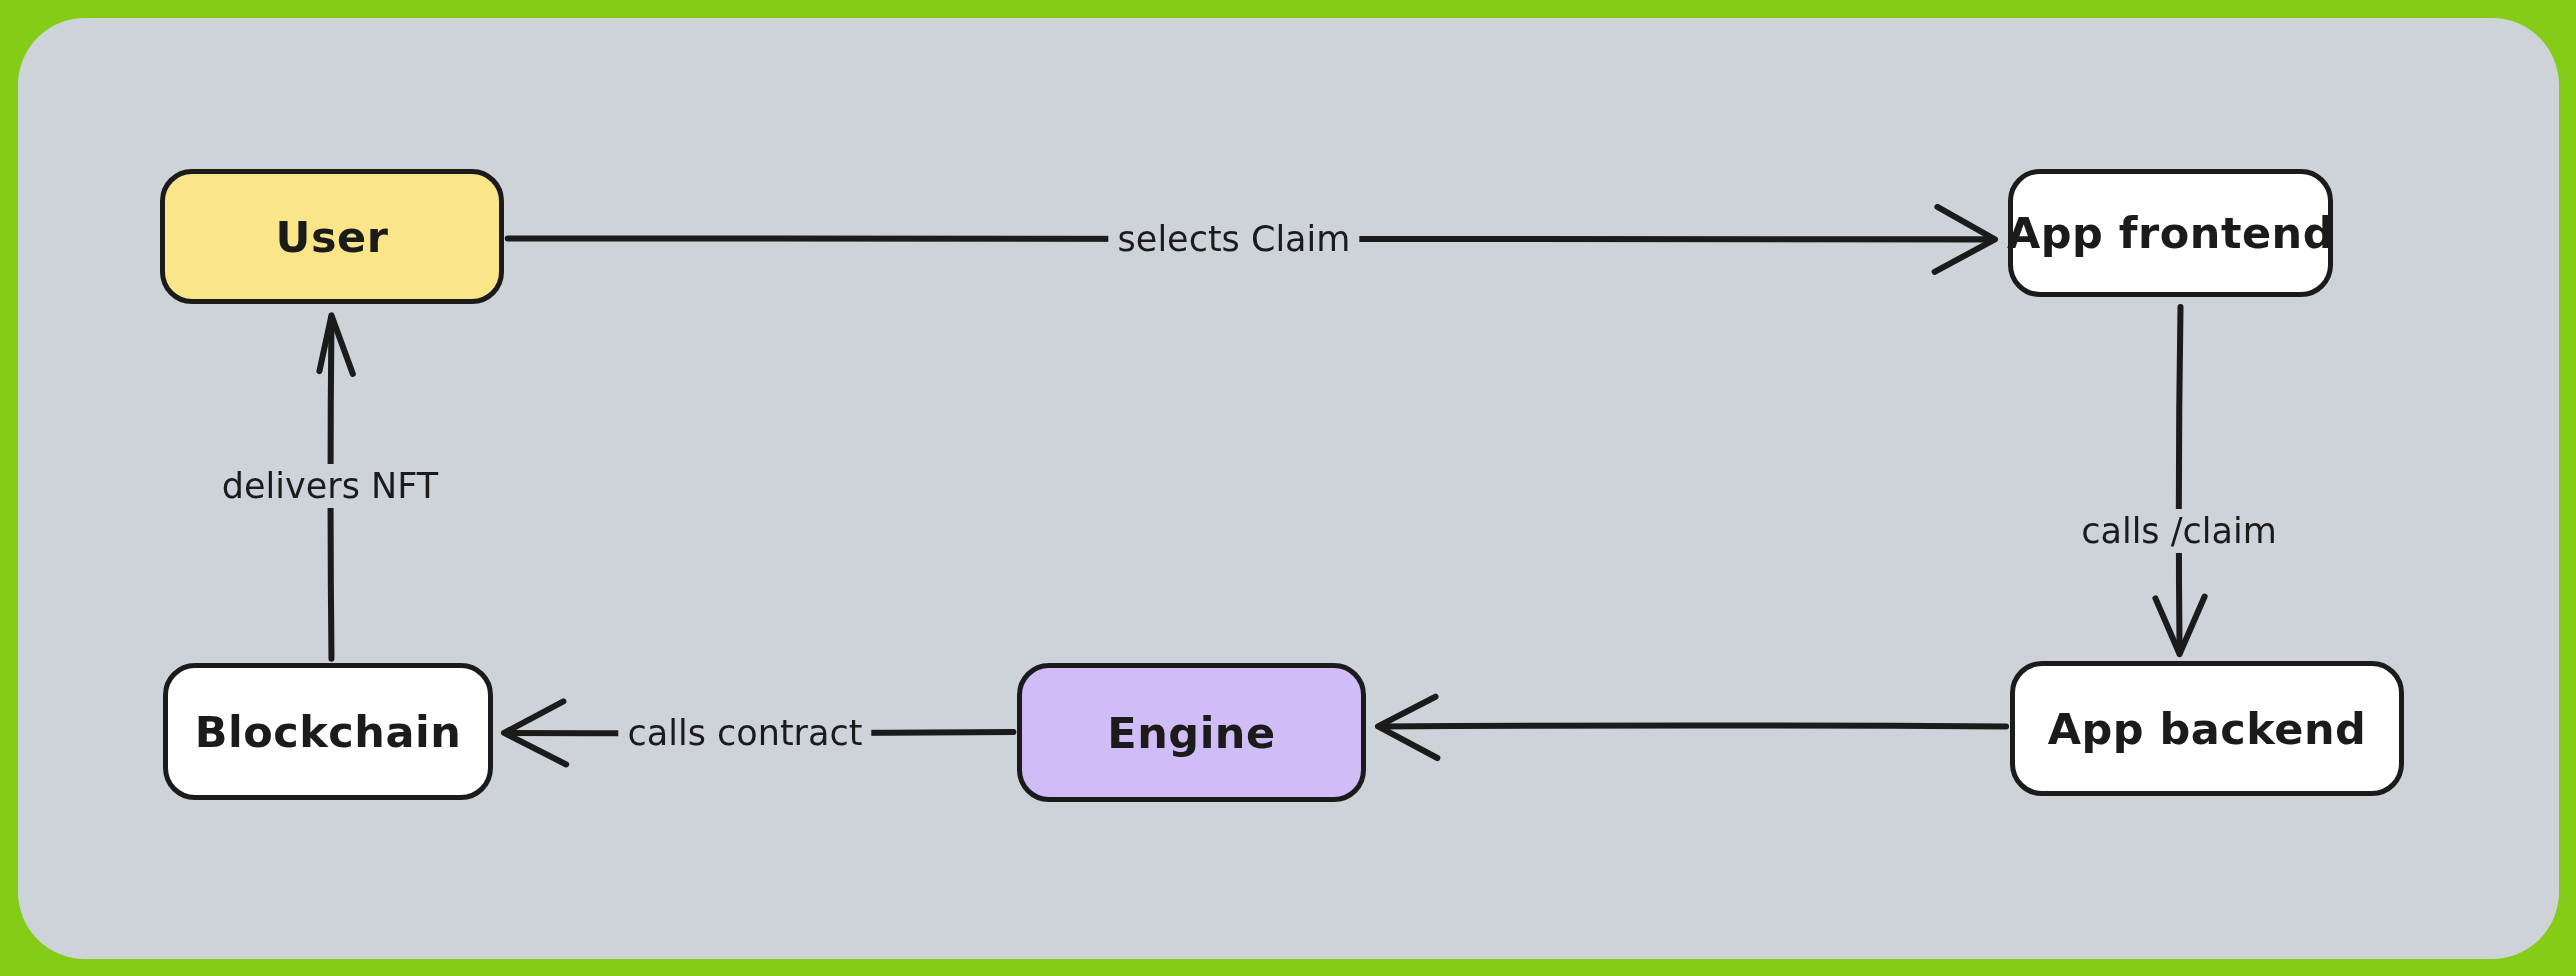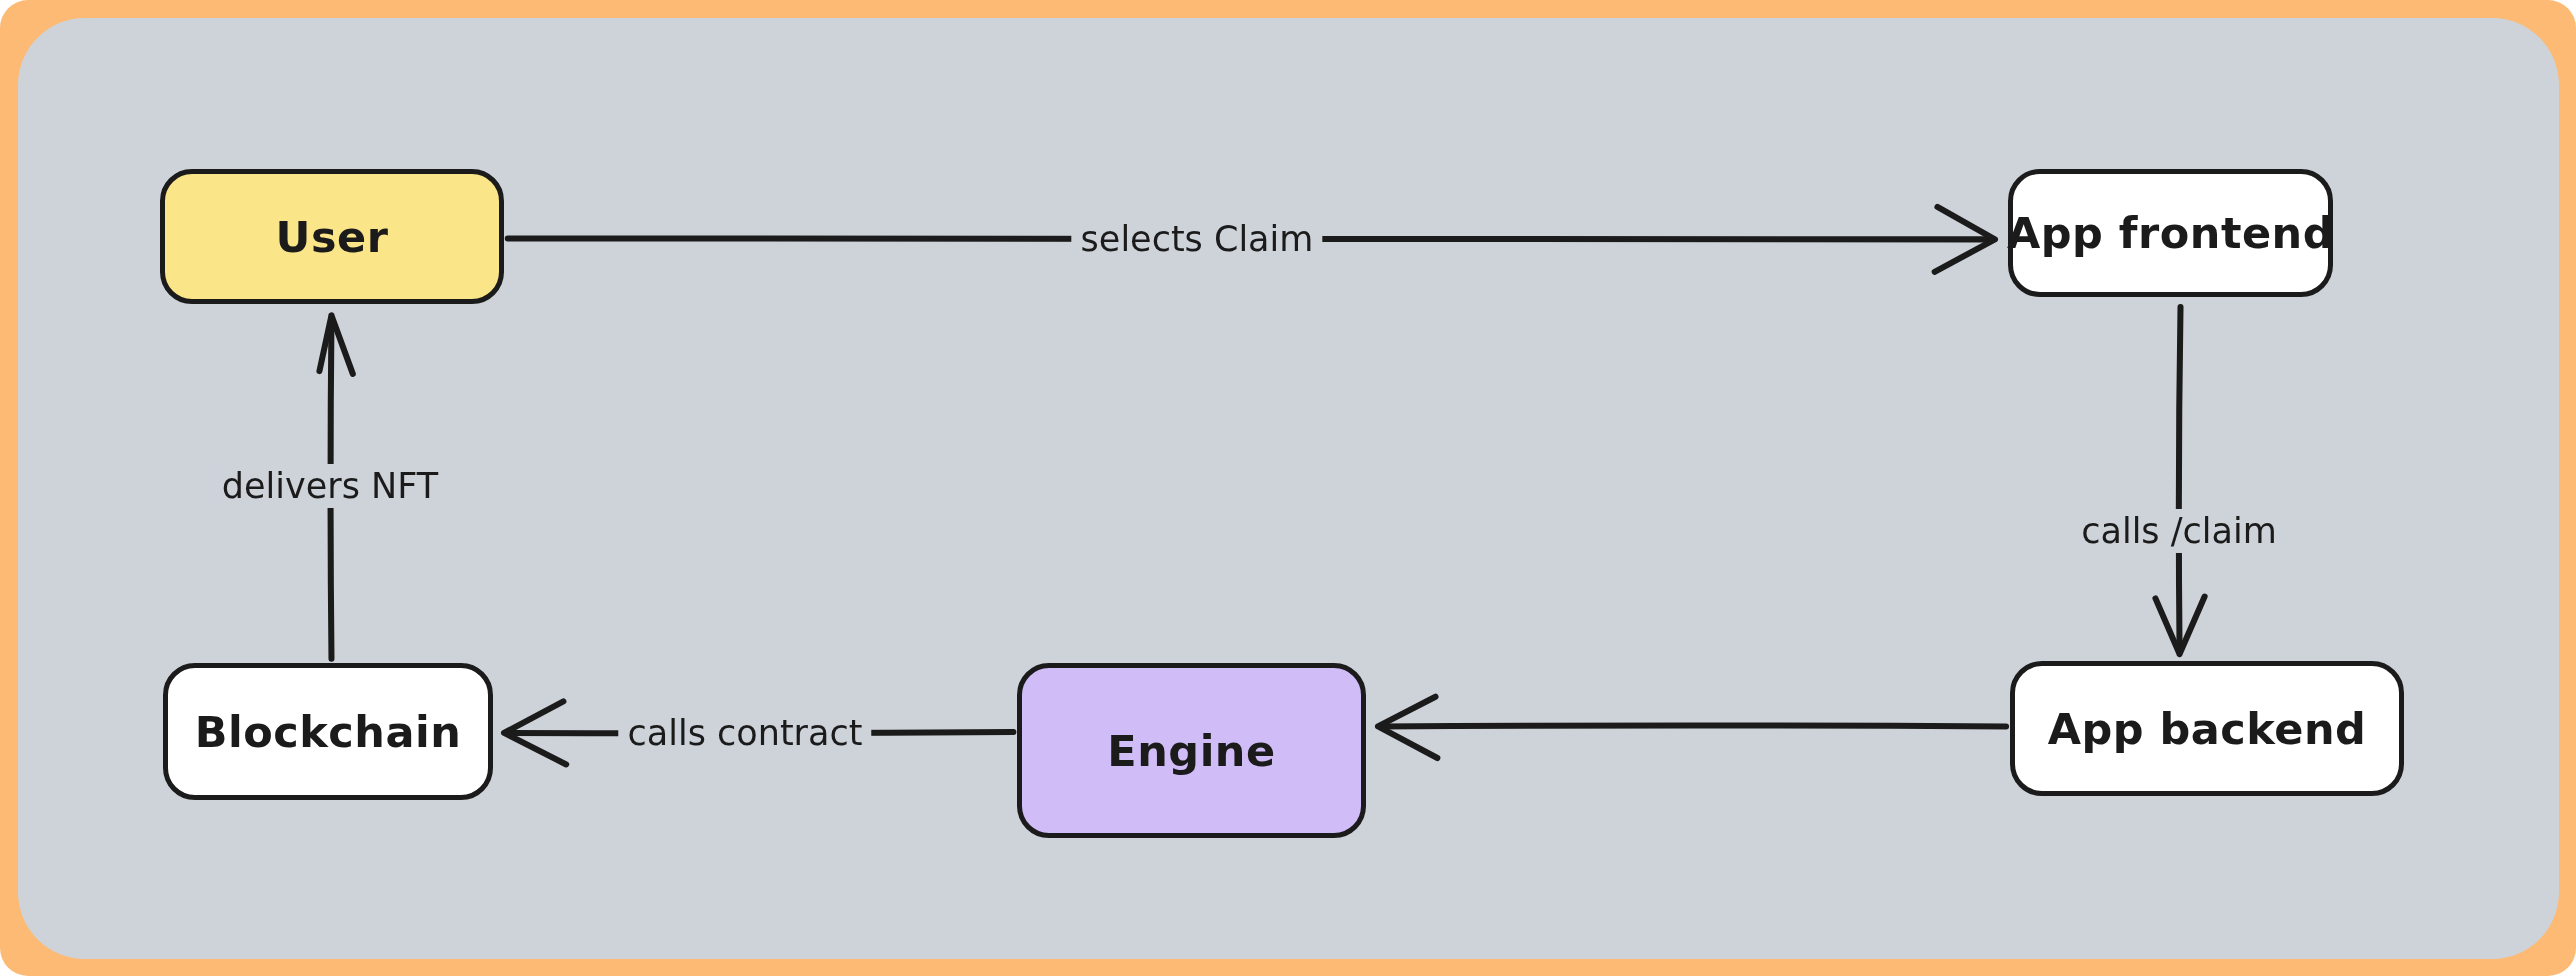--- a/index.html
+++ b/index.html
@@ -60,21 +60,21 @@
     font-size: 35px;
     font-weight: 500;
     line-height: 1.15;
     padding: 1.9px 9.3px;
     white-space: nowrap;
   }
 </style>
 </head>
 <body style="--stroke: #1b1b1b; --panel: #ced3da;">
 
-<div class="stage" style="background-color: #fdba74; border-radius: 28px;">
+<div class="stage" style="background-color: #84cc16;">
 
   <div class="panel" style="background-color: rgb(206, 211, 218);"></div>
 
   <svg class="edges" viewBox="0 0 2776 1052" xmlns="http://www.w3.org/2000/svg">
 
     <path d="M 547 257 Q 1350 255 2146 258"></path>
     <path d="M 2088 223 L 2150 258 M 2085 293 L 2150 258"></path>
 
     <path d="M 2350 331 Q 2347 515 2349 702"></path>
     <path d="M 2323 645 L 2349 705 M 2376 643 L 2349 705"></path>
@@ -94,29 +94,29 @@
   </div>
 
   <div class="node" style="left: 2008px; top: 169px; width: 325px; height: 128px; background-color: rgb(255, 255, 255);">
     <span>App frontend</span>
   </div>
 
   <div class="node" style="left: 2010px; top: 661px; width: 394px; height: 135px; background-color: rgb(255, 255, 255);">
     <span>App backend</span>
   </div>
 
-  <div class="node" style="left: 1017px; top: 663px; width: 349px; height: 175px; background-color: rgb(208, 189, 248);">
+  <div class="node" style="left: 1017px; top: 663px; width: 349px; height: 139px; background-color: rgb(208, 189, 248);">
     <span>Engine</span>
   </div>
 
   <div class="node" style="left: 163px; top: 663px; width: 330px; height: 137px; background-color: rgb(255, 255, 255);">
     <span>Blockchain</span>
   </div>
 
-  <div class="edge-label" style="left:1197px; top:239px;text-align:center;">selects Claim</div>
+  <div class="edge-label" style="left:1234px; top:239px;text-align:center;">selects Claim</div>
 
   <div class="edge-label" style="left:2179px; top:486px;margin-top:45px;">calls /claim</div>
 
 
   <div class="edge-label" style="left:745px; top:733px;text-align:right;">calls contract</div>
 
   <div class="edge-label" style="left:330px; top:486px;">delivers NFT</div>
 
 </div>
 

